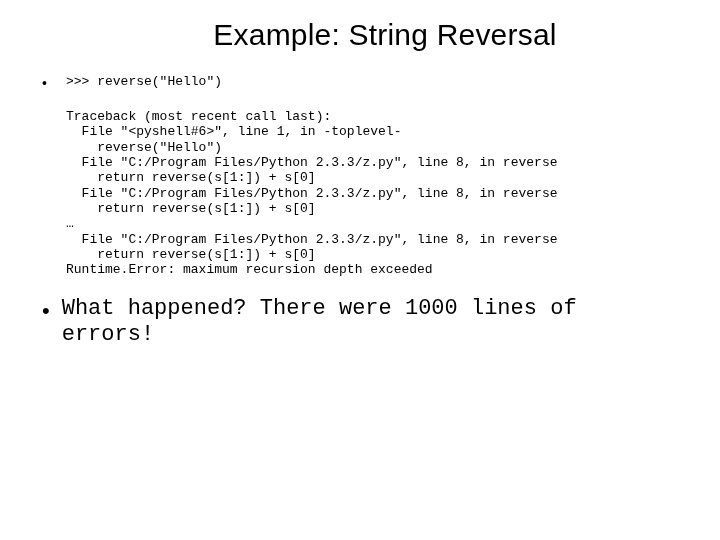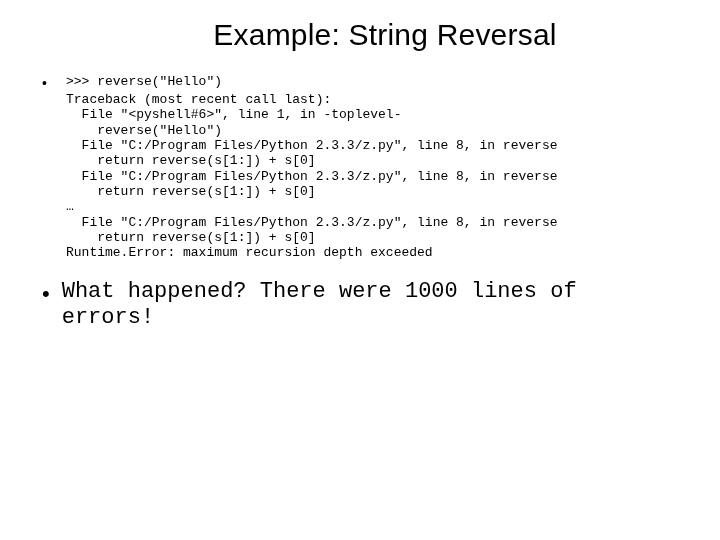--- a/index.html
+++ b/index.html
@@ -42,21 +42,21 @@
     min-width: 6px;
   }
   .code {
     font-family: "Courier New", Courier, monospace;
     font-size: 13px;
     line-height: 1.18;
     white-space: pre;
   }
   .traceback {
     margin-left: 24px;
-    margin-top: 2px;
+    margin-top: 19px;
     font-family: "Courier New", Courier, monospace;
     font-size: 13px;
     line-height: 1.18;
     white-space: pre;
   }
   .summary-row {
     display: flex;
     align-items: flex-start;
     margin-top: 18px;
   }

